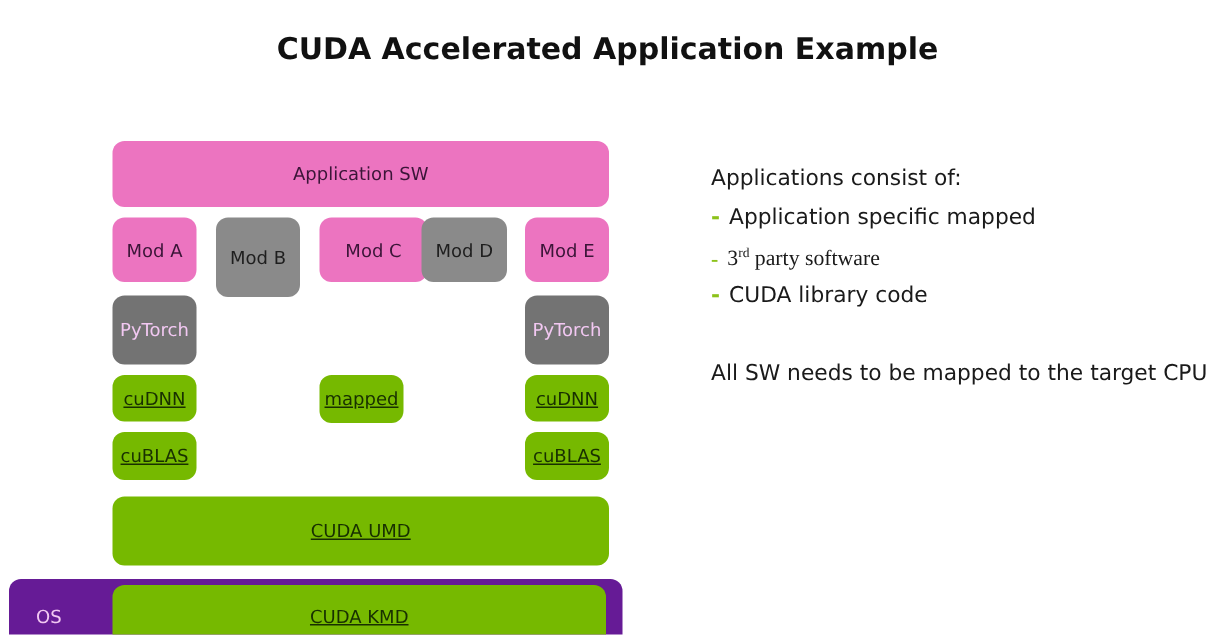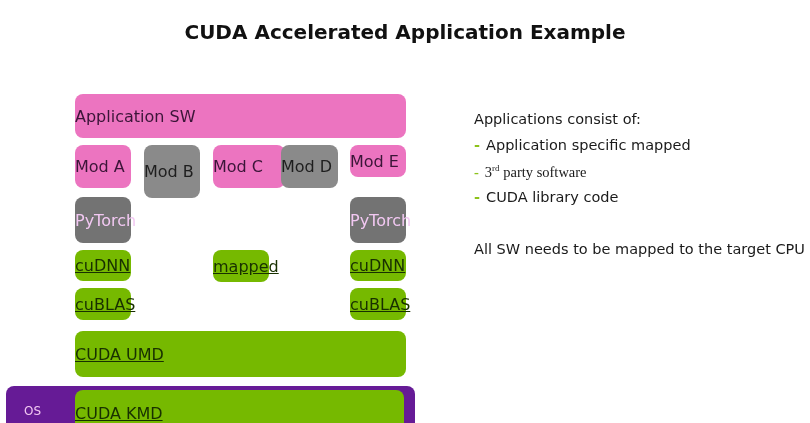--- a/index.html
+++ b/index.html
@@ -7,22 +7,22 @@
     width:810px; height:423px; overflow:hidden; position:relative;
     background:#ffffff;
     font-family:"DejaVu Sans", sans-serif;
   }
   .title {
     position:absolute; left:0; top:20px; width:810px; text-align:center;
     font-family:"DejaVu Sans", sans-serif; font-weight:bold; font-size:20px;
     color:#111; letter-spacing:0px;
   }
   .box {
-    position:absolute; display:flex; align-items:center; justify-content:flex-start;
-    border-radius:8px; font-size:16px; box-sizing:border-box;
+    position:absolute; display:flex; align-items:center; justify-content:center;
+    border-radius:8px; font-size:12px; box-sizing:border-box;
   }
   .pink { background:#ec74c0; color:#3b1538; }
   .gray { background:#8a8a8a; color:#1e1e1e; }
   .purple { background:#737373; color:#f2c8f2; }
   .green { background:#76b900; color:#183000;text-decoration:underline; }
   .os {
     position:absolute; left:6px; top:386px; width:409px; height:50px;
     background:#661b96; border-radius:8px;
   }
   .os-label {
@@ -49,21 +49,21 @@
 </div>
 <div class="box gray" style="left:144px; top:145px; width:56px; height:53px;">
   <span>Mod B</span>
 </div>
 <div class="box pink" style="left:213px; top:145px; width:72px; height:43px;">
   <span>Mod C</span>
 </div>
 <div class="box gray" style="left:281px; top:145px; width:57px; height:43px;">
   <span>Mod D</span>
 </div>
-<div class="box pink" style="left:350px; top:145px; width:56px; height:32px;">
+<div class="box pink" style="left:350px; top:145px; width:56px; height:43px;">
   <span>Mod E</span>
 </div>
 
 <div class="box purple" style="left:75px; top:197px; width:56px; height:46px;">
   <span>PyTorch</span>
 </div>
 <div class="box purple" style="left:350px; top:197px; width:56px; height:46px;">
   <span>PyTorch</span>
 </div>
 

